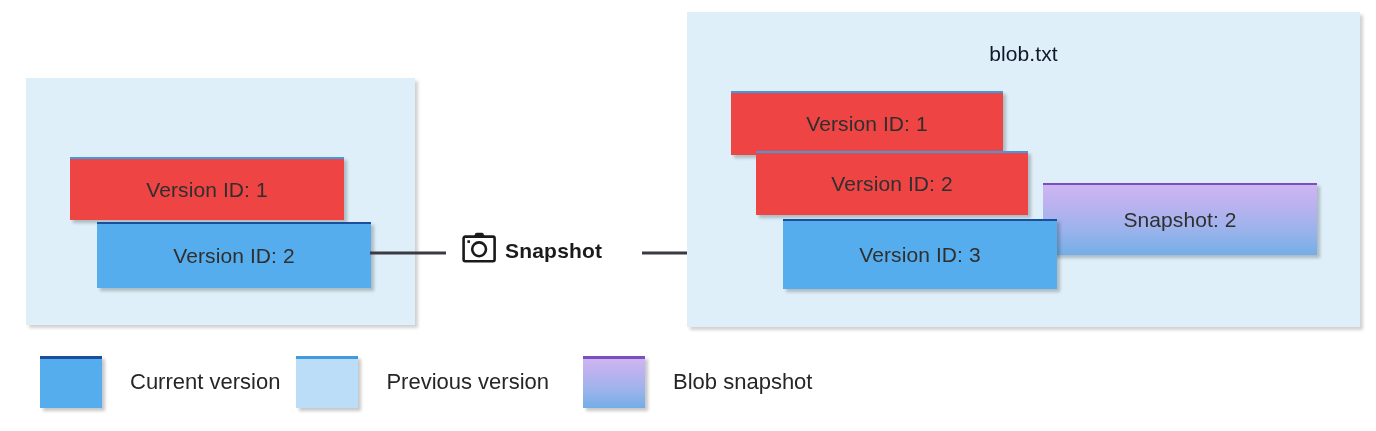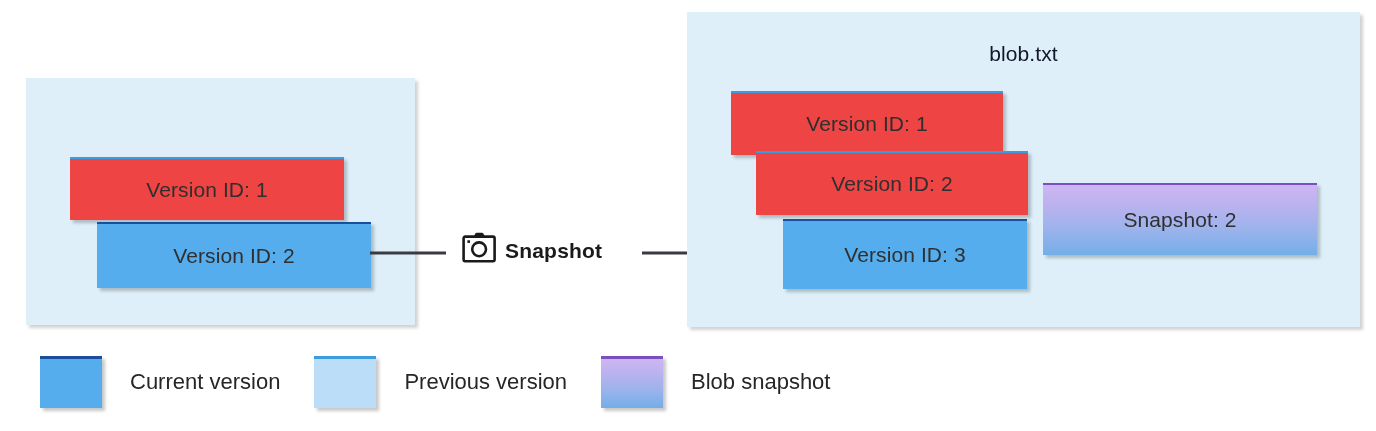--- a/index.html
+++ b/index.html
@@ -71,21 +71,21 @@
     margin-top: 36px;
   }
 
   
   #lp-v1 { left: 70px;  top: 157px; width: 274px; height: 63px; }
   #lp-v2 { left: 97px;  top: 222px; width: 274px; height: 66px; }
 
   
   #rp-v1   { left: 731px;  top: 91px;  width: 272px; height: 64px; }
   #rp-v2   { left: 756px;  top: 151px; width: 272px; height: 64px; }
-  #rp-v3   { left: 783px;  top: 219px; width: 244px; height: 70px; }
+  #rp-v3   { left: 783px;  top: 219px; width: 274px; height: 70px; }
   #rp-snap { left: 1043px; top: 147px; width: 274px; height: 72px; }
 
   
   .connector {
     position: absolute;
     left: 360px;
     top: 222px;
     width: 436px;
     height: 62px;
     overflow: visible;
@@ -142,21 +142,21 @@
     background: linear-gradient(to bottom, #CDB6F2 0%, #BBB2EF 28%, #9DB3EC 62%, #74AEE7 100%);
     border-top: 3px solid #7B4FC0;
   }
   .legend-label {
     font-size: 22px;
     color: #262626;
     white-space: nowrap;
     margin-left: 28px;
   }
   #legend-item-0 { margin-right: 0; padding-left: 12px; }
-  #legend-item-1 { margin-left: 34px; justify-content: flex-end; }
+  #legend-item-1 { margin-left: 16px; justify-content: flex-end; }
   #legend-item-2 { margin-left: 34px; }
 </style>
 </head>
 <body>
 
 <div class="stage">
 
   <div class="blob-panel" id="panel-left">
     <div class="panel-title">blob.txt</div>
   </div>

